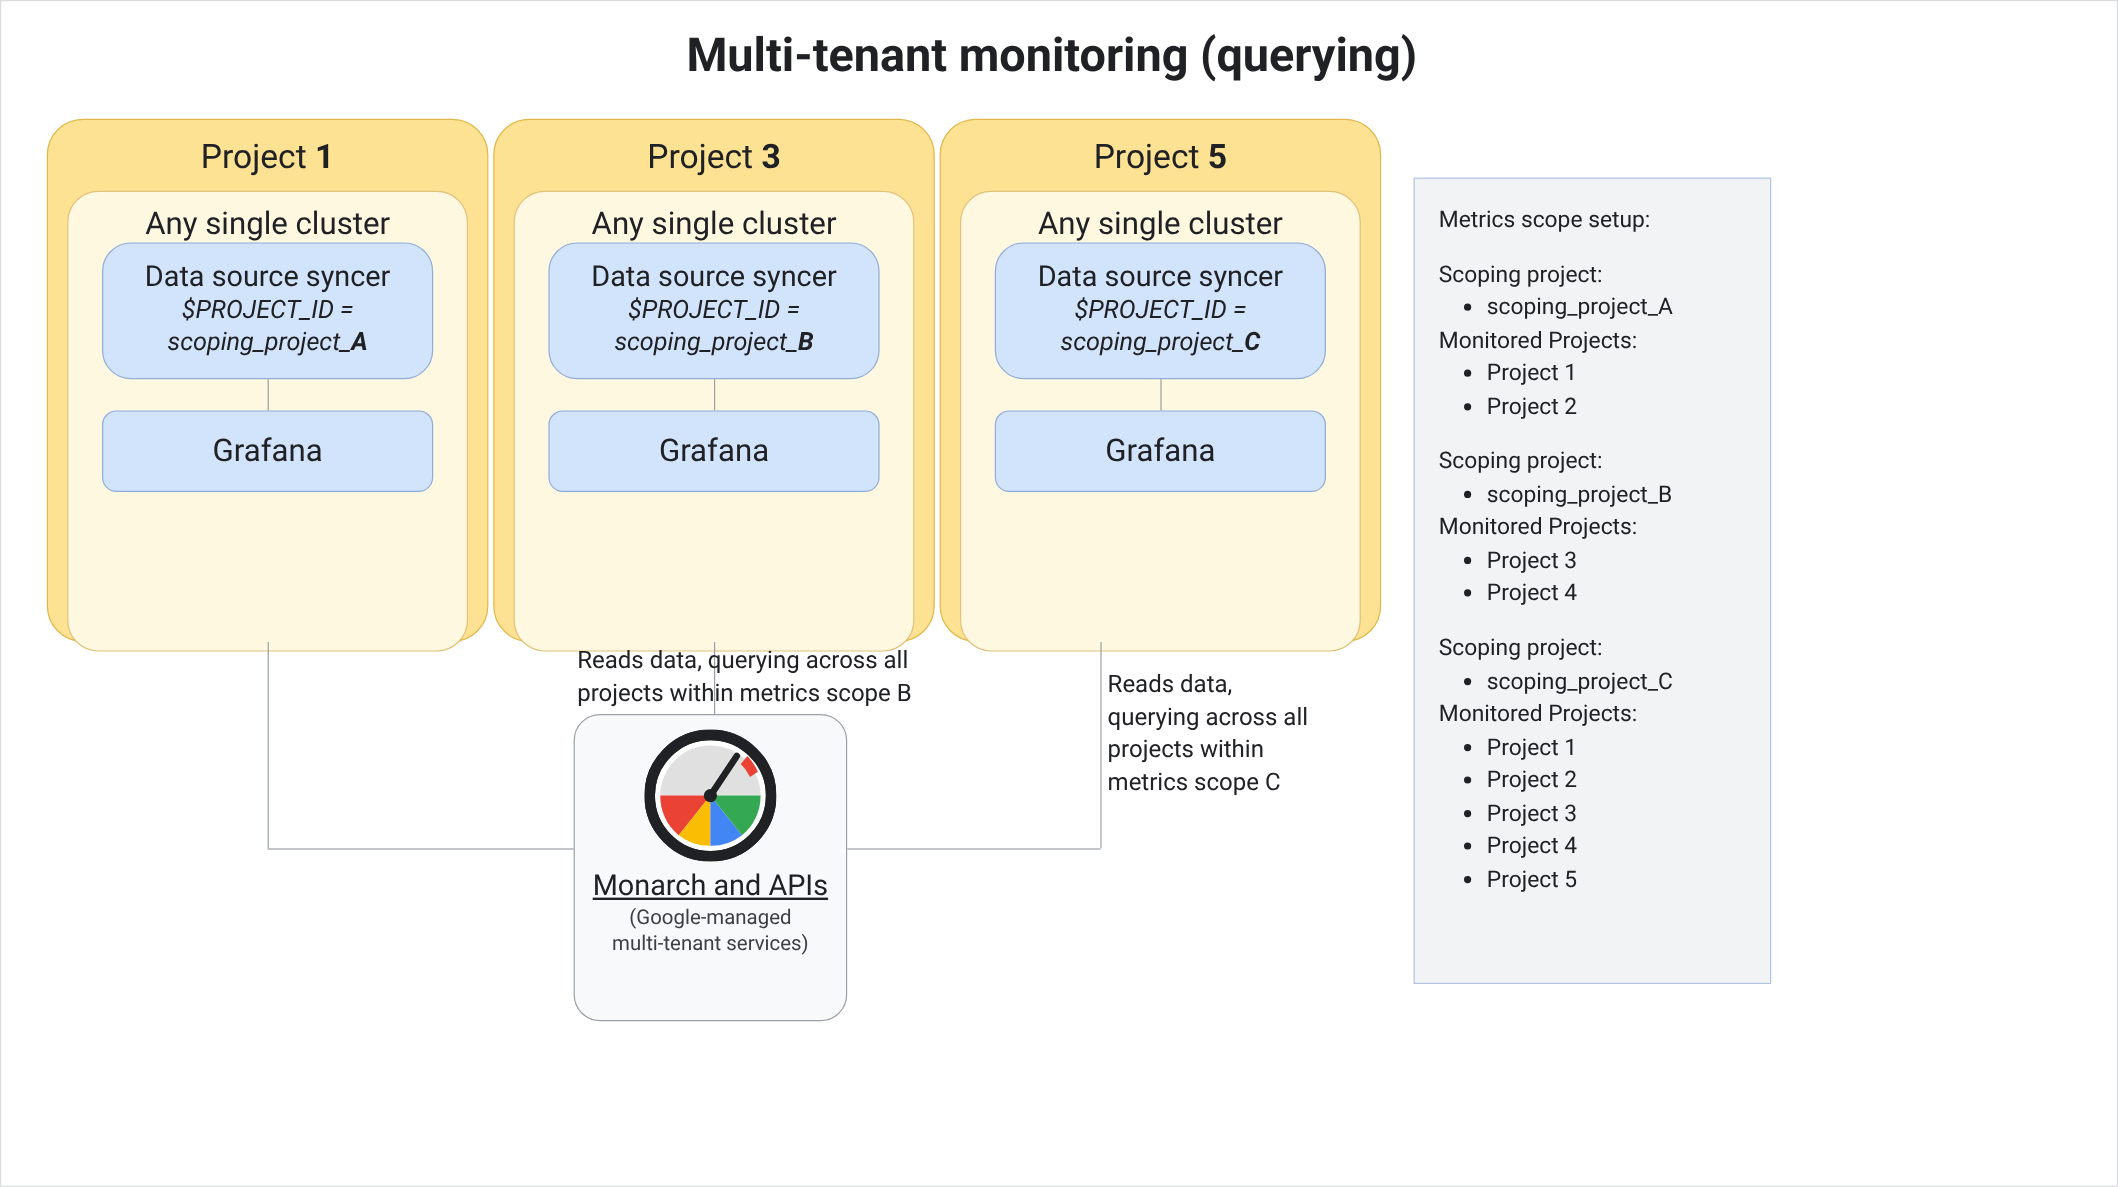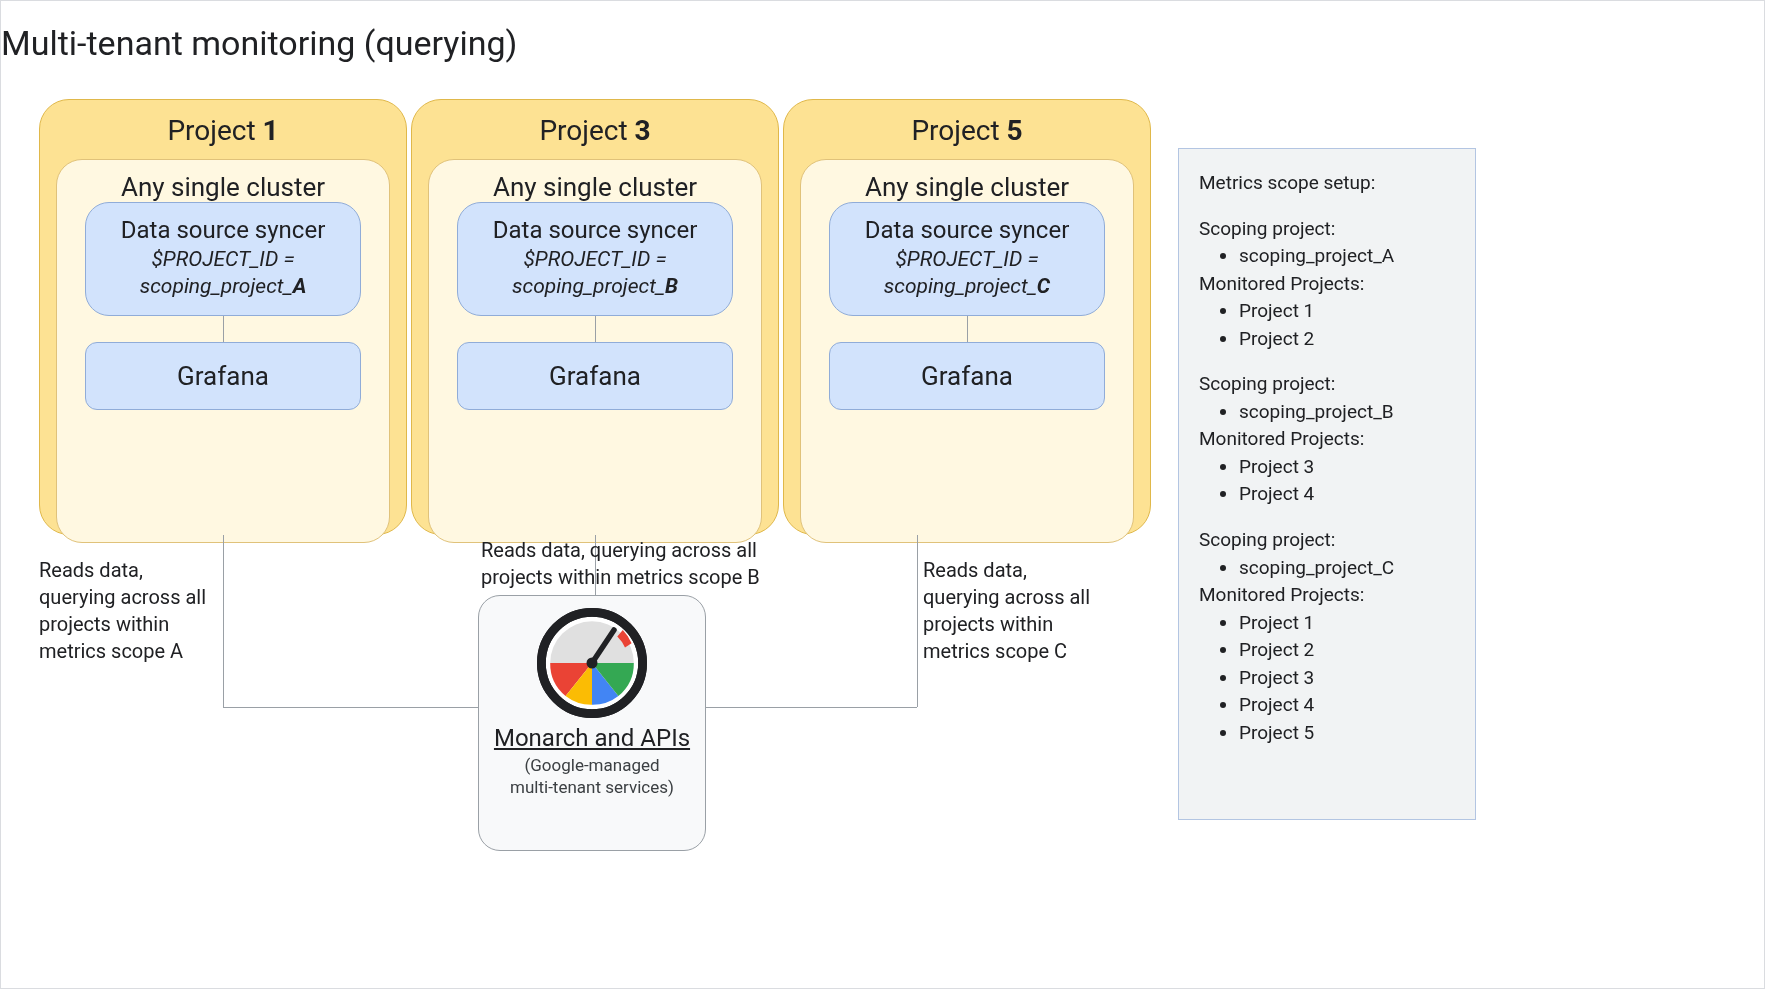--- a/index.html
+++ b/index.html
@@ -14,23 +14,23 @@
   .canvas {
     position: absolute;
     inset: 0;
     border: 1px solid #dadce0;
   }
   .title {
     position: absolute;
     top: 22px;
     left: 0;
     width: 1180px;
-    text-align: left;
-    font-size: 34px;
-    font-weight: 400;
+    text-align: right;
+    font-size: 39px;
+    font-weight: 700;
   }
   
   .project {
     position: absolute;
     top: 98px;
     width: 368px;
     height: 436px;
     background: #fde293;
     border: 1px solid #e0b84a;
     border-radius: 30px;
@@ -177,21 +177,20 @@
   </div>
 
   <div class="line vline" style="left:222px; top:534px; height:172px;"></div>
   <div class="line hline" style="left:222px; top:706px; width:255px;"></div>
 
   <div class="line vline" style="left:594px; top:534px; height:60px;"></div>
 
   <div class="line vline" style="left:916px; top:534px; height:172px;"></div>
   <div class="line hline" style="left:705px; top:706px; width:211px;"></div>
 
-  <div class="annot annotA">Reads data, querying across all projects within metrics scope A</div>
   <div class="annot annotB">Reads data, querying across all projects within metrics scope B</div>
   <div class="annot annotC">Reads data, querying across all projects within metrics scope C</div>
 
   <div class="monarch">
     <div class="gauge-wrap">
       <svg width="110" height="110" viewBox="0 0 100 100">
         <circle cx="50" cy="50" r="46" fill="#fff" stroke="#202124" stroke-width="8"></circle>
 
         <path d="M12,50 A38,38 0 0 1 88,50 Z" fill="#e0e0e0"></path>
 

